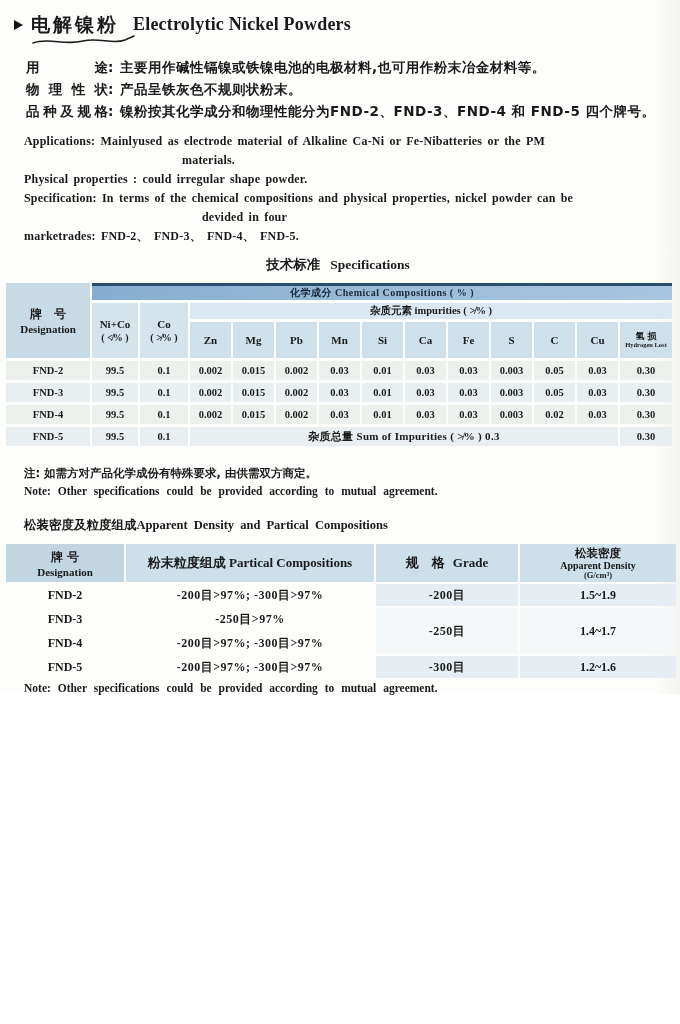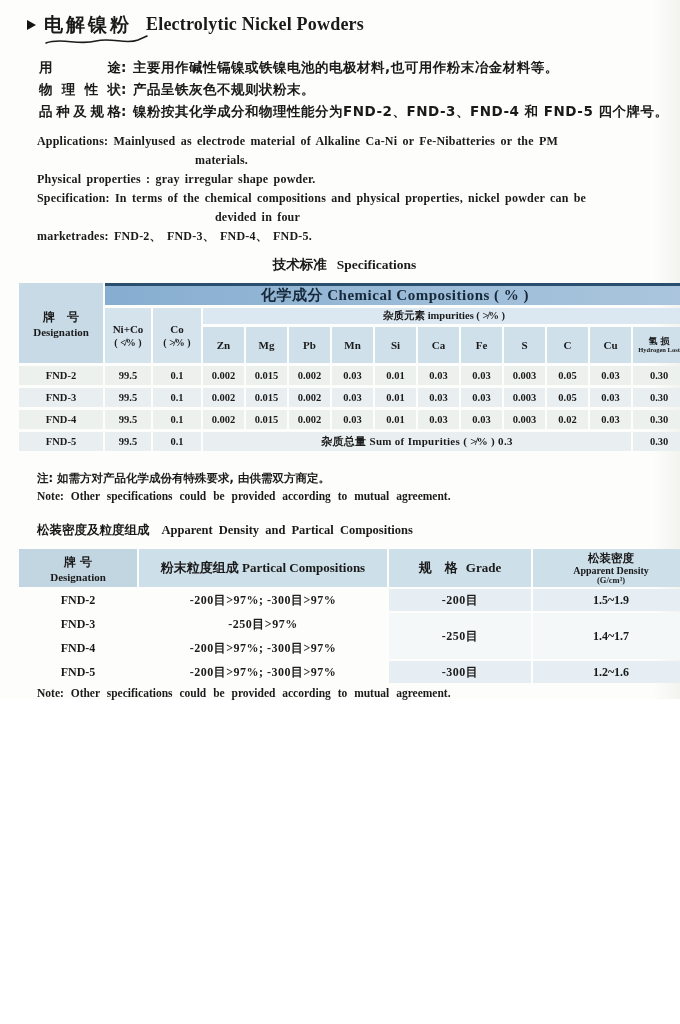--- a/index.html
+++ b/index.html
@@ -3,21 +3,21 @@
 <meta charset="utf-8">
 <style>
   * { margin:0; padding:0; box-sizing:border-box; }
   html,body { background:#e8e8e8; }
   .page {
     width:680px; height:1024px; margin:0 auto; background:#ffffff;
     position:relative; overflow:hidden;
     font-family:"Liberation Serif","DejaVu Sans",serif; color:#1a1a1a;
   }
   .scan {
-    min-height:665px; padding:12px 8px 0 17px;
+    min-height:665px; padding:12px 8px 0 4px;
     background:linear-gradient(90deg,#fdfdfb 0%,#fdfdfb 96%,#f3f3f0 100%);
   }
   
   .title-row { display:flex; align-items:flex-start; padding-left:10px; height:36px; }
   .bullet { width:0; height:0; border-left:9px solid #141414;
     border-top:5px solid transparent; border-bottom:5px solid transparent;
     margin:8px 8px 0 0; }
   .title-zh-wrap { position:relative; display:inline-block; margin-right:14px; }
   .title-zh { font-family:"DejaVu Sans",sans-serif; font-weight:bold;
     font-size:19px; letter-spacing:3px; }
@@ -31,31 +31,31 @@
   .ptext { letter-spacing:0.5px; }
   
   .eng { margin:10px 0 0 20px; font-weight:bold; font-size:12px; }
   .eng-line { line-height:19px; word-spacing:2px; letter-spacing:0.2px; }
   .ind1 { padding-left:158px; }
   .ind2 { padding-left:178px; }
   
   .spec-heading { margin-top:10px; text-align:center; font-size:13.5px; font-weight:bold; }
   .spec-heading .zh { font-family:"DejaVu Sans",sans-serif; margin-right:10px; }
   .sec2-title { margin:20px 0 0 20px; font-size:12.5px; font-weight:bold; }
-  .sec2-title .zh { font-family:"DejaVu Sans",sans-serif; margin-right:12px; }
+  .sec2-title .zh { font-family:"DejaVu Sans",sans-serif; }
   .sec2-title .en { word-spacing:3px; }
   
   table { border-collapse:separate; width:664px; table-layout:fixed; }
   .t1 { margin-top:6px; border-spacing:2px 3px; }
   .t1 th, .t1 td { text-align:center; vertical-align:middle; font-weight:bold; }
   .t1 .des-h { background:#c8dae6; }
   .des-zh { font-family:"DejaVu Sans",sans-serif; font-size:12px; }
   .des-en { font-size:11px; }
   .t1 .band { background:linear-gradient(90deg,#86add0 0%,#9cbcd8 55%,#aac5dd 100%);
-    border-top:3px solid #2a4f6e; height:16px; font-size:15px; color:#16283a;
+    border-top:3px solid #2a4f6e; height:16px; font-size:10px; color:#16283a;
     letter-spacing:0.5px; }
   .t1 .nico { background:#d5e3ed; font-size:11px; line-height:13px; }
   .t1 .lim { font-size:10px; }
   .t1 .imp { background:#dce8f1; height:16px; font-size:10.5px; }
   .t1 .el { background:#cfe0ea; height:36px; font-size:11px; }
   .t1 .hyd { background:#cfe0ea; }
   .h-zh { font-family:"DejaVu Sans",sans-serif; font-size:9px; line-height:9px; }
   .h-en { font-size:6.5px; line-height:8px; }
   .t1 td { background:#edf1ee; height:19px; font-size:10.5px; }
   .t1 tr.alt td { background:#e9eff0; }
@@ -106,21 +106,21 @@
         <span class="plabel">物理性状</span><span class="pcolon">:</span><span class="ptext">产品呈铁灰色不规则状粉末。</span>
       </div>
       <div class="prop-line">
         <span class="plabel">品种及规格</span><span class="pcolon">:</span><span class="ptext">镍粉按其化学成分和物理性能分为FND-2、FND-3、FND-4 和 FND-5 四个牌号。</span>
       </div>
     </div>
 
     <div class="eng">
       <div class="eng-line">Applications: Mainlyused as electrode material of Alkaline Ca-Ni or Fe-Nibatteries or the PM</div>
       <div class="eng-line ind1">materials.</div>
-      <div class="eng-line">Physical properties : gray irregular shape powder.</div>
+      <div class="eng-line">Physical properties : could irregular shape powder.</div>
       <div class="eng-line">Specification: In terms of the chemical compositions and physical properties, nickel powder can be</div>
       <div class="eng-line ind2">devided in four</div>
       <div class="eng-line">marketrades: FND-2、 FND-3、 FND-4、 FND-5.</div>
     </div>
 
     <div class="spec-heading">
       <span class="zh">技术标准</span><span class="en">Specifications</span>
     </div>
 
     <table class="t1">

